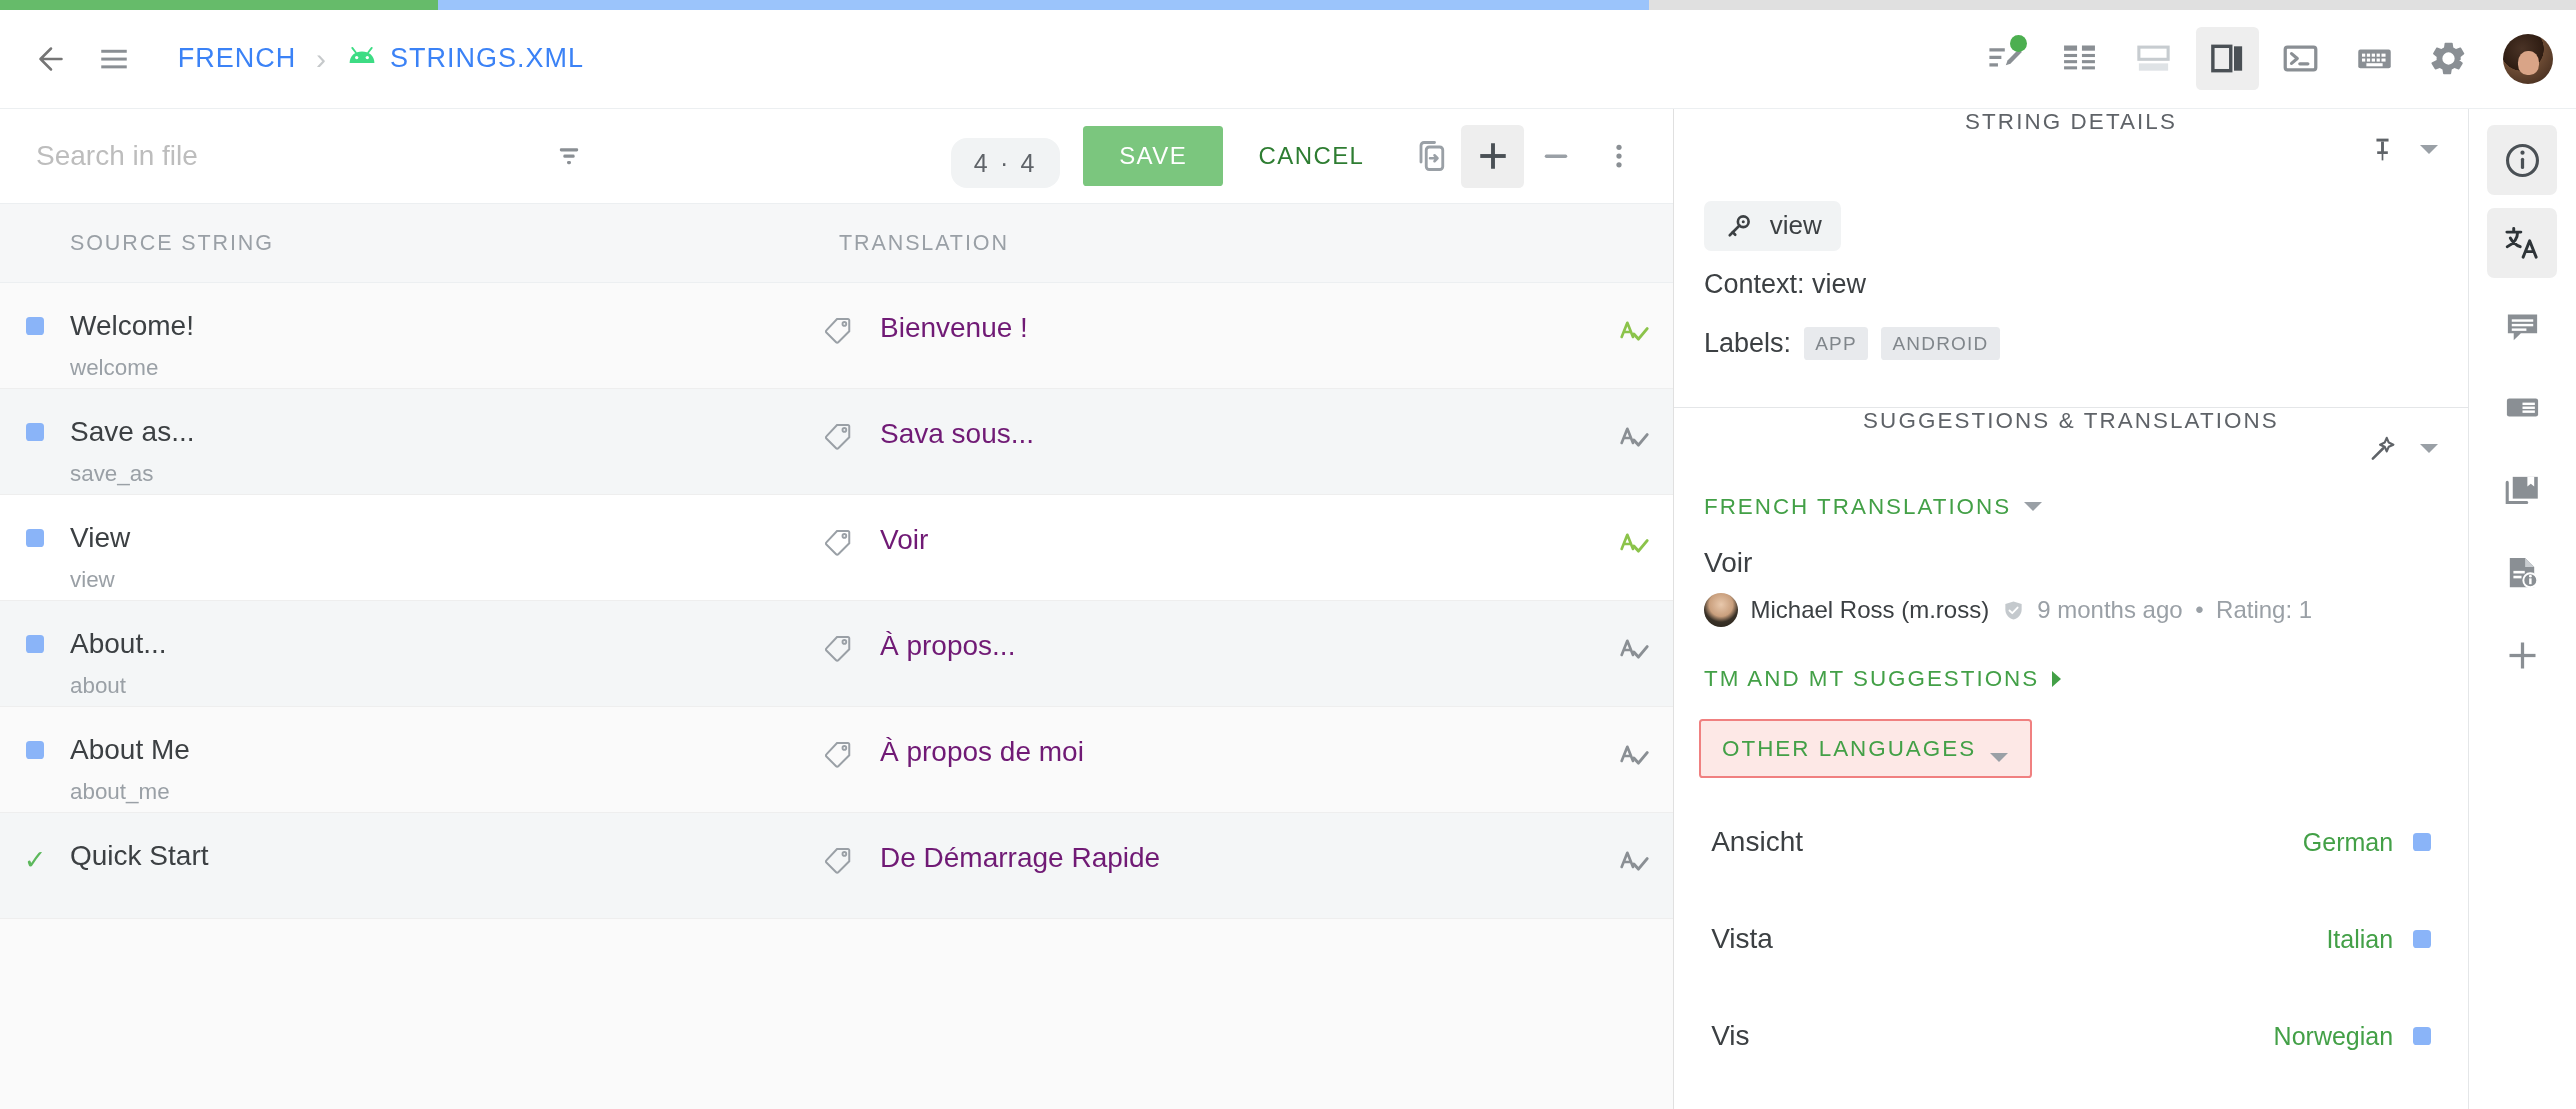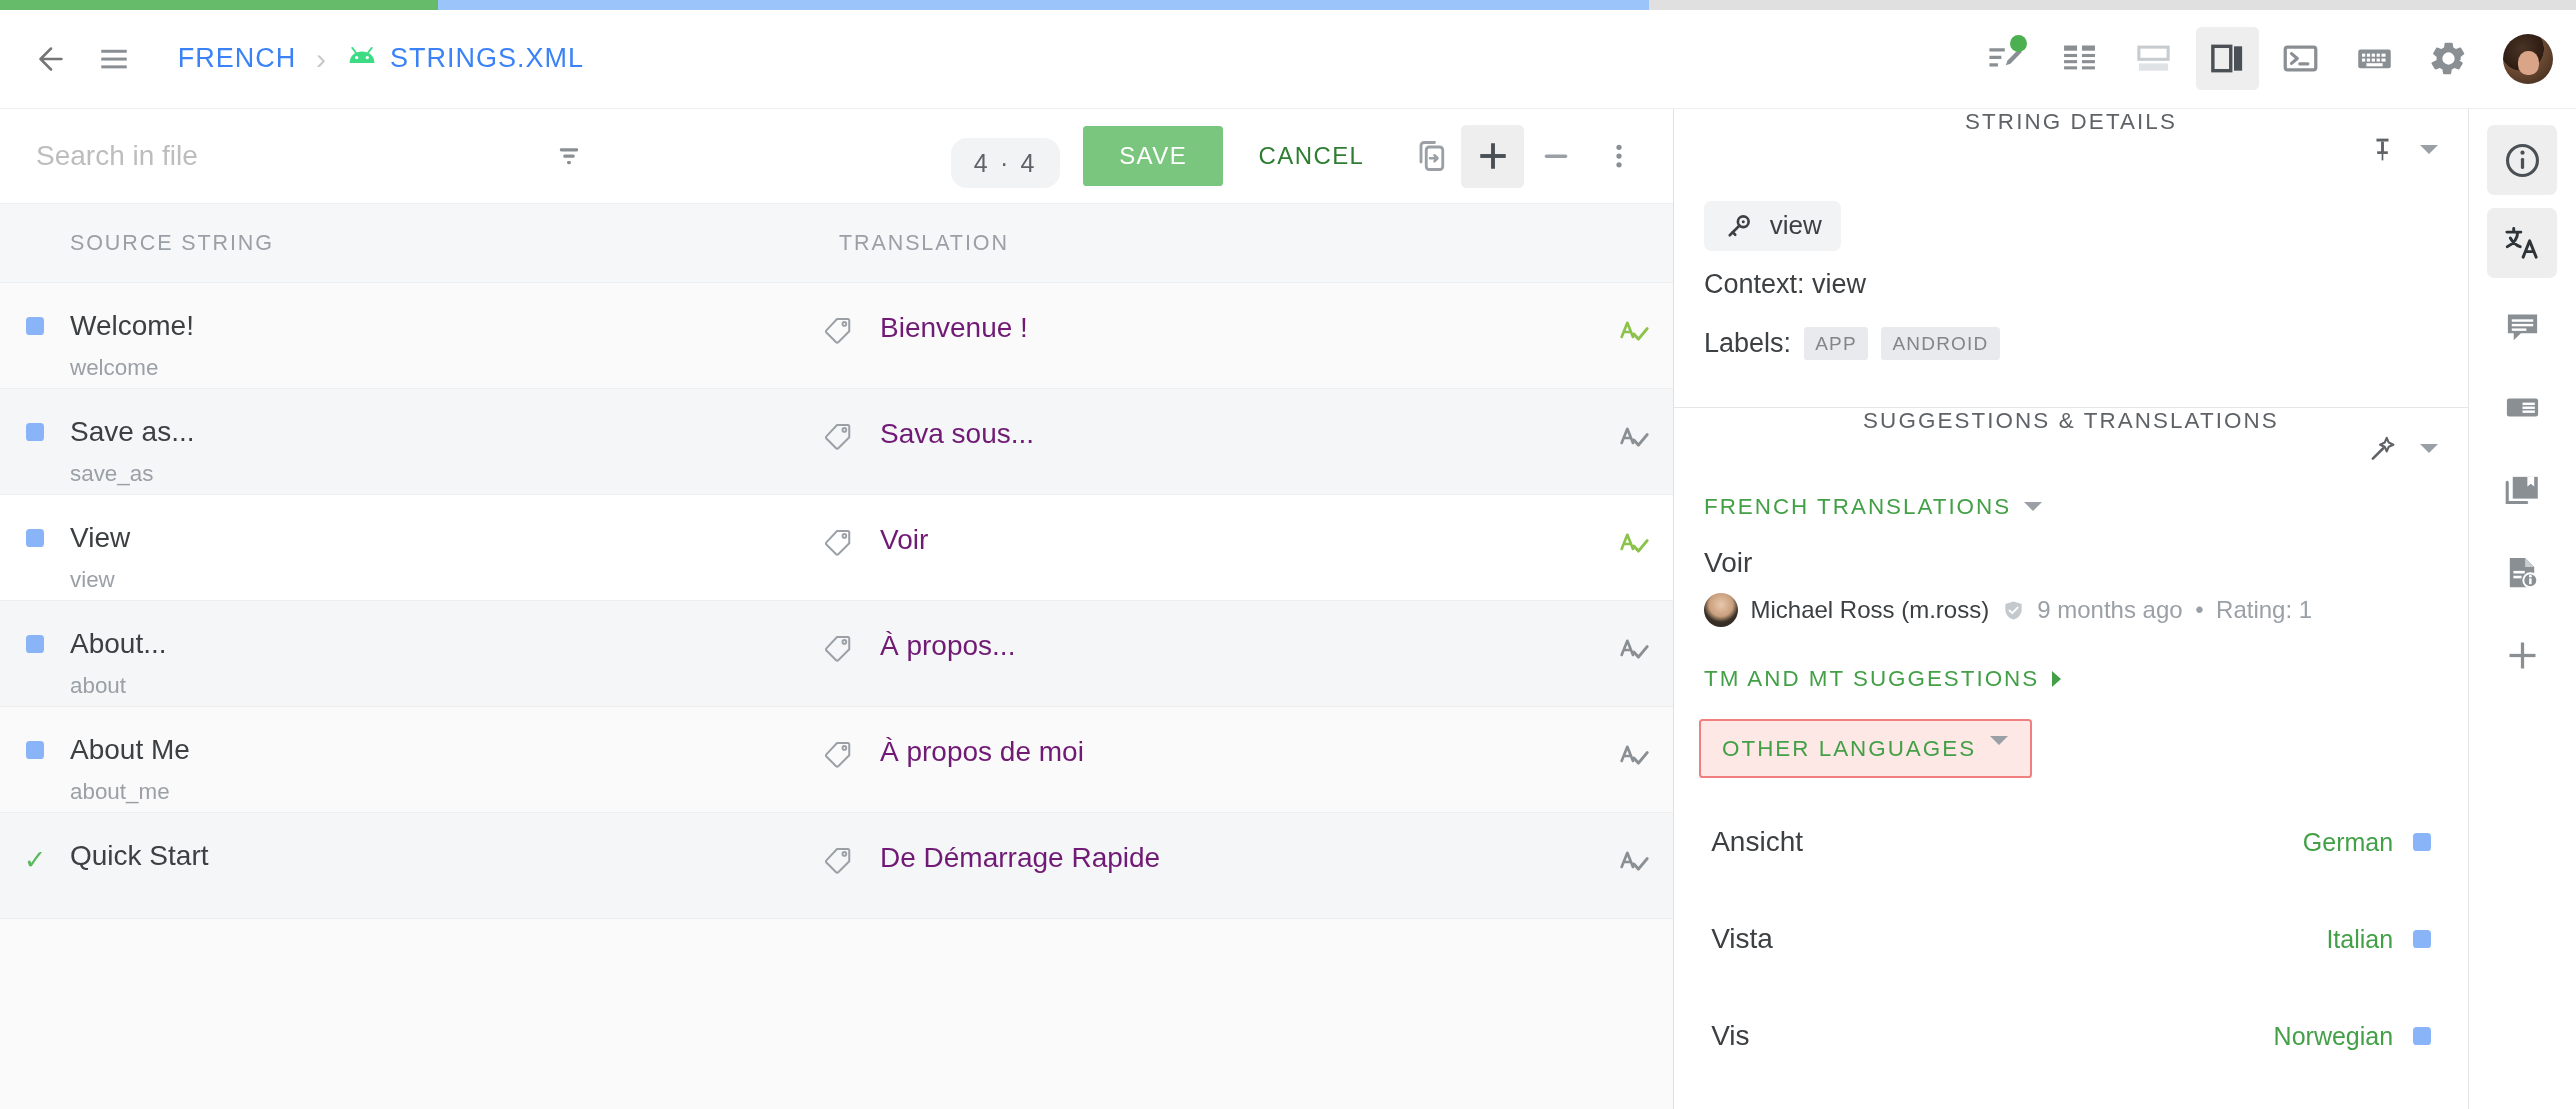--- a/index.html
+++ b/index.html
@@ -155,21 +155,21 @@
   .sugg-meta { display: flex; align-items: center; gap: 12.5px; margin-top: 14.3px; }
   .sugg-avatar {
     width: 34px; height: 34px; border-radius: 50%; flex: none;
     background: radial-gradient(circle at 50% 34%, #e8c8ac 0%, #c99f7d 42%, #3a3228 62%, #242018 100%);
   }
   .sugg-author { font-size: 24px; color: #3c4043; }
   .sugg-time { font-size: 24px; color: #9aa0a6; }
 
   .other-lang-box {
     border: 2.7px solid #f08080; background: #fde8e6; border-radius: 3.6px;
-    padding: 14.3px 21.5px; display: inline-flex; align-items: flex-start; gap: 14px;
+    padding: 14.3px 21.5px; display: inline-flex; align-items: flex-end; gap: 14px;
     margin-left: -5.4px; cursor: pointer;
   }
   .lang-row {
     display: flex; align-items: center; padding: 0 7.2px; height: 97px;
   }
   .lang-text { font-size: 28px; color: #3c4043; }
   .lang-right { margin-left: auto; display: flex; align-items: center; gap: 19.7px; }
   .lang-name { font-size: 25px; color: #43a047; text-align: center; }
 
   

